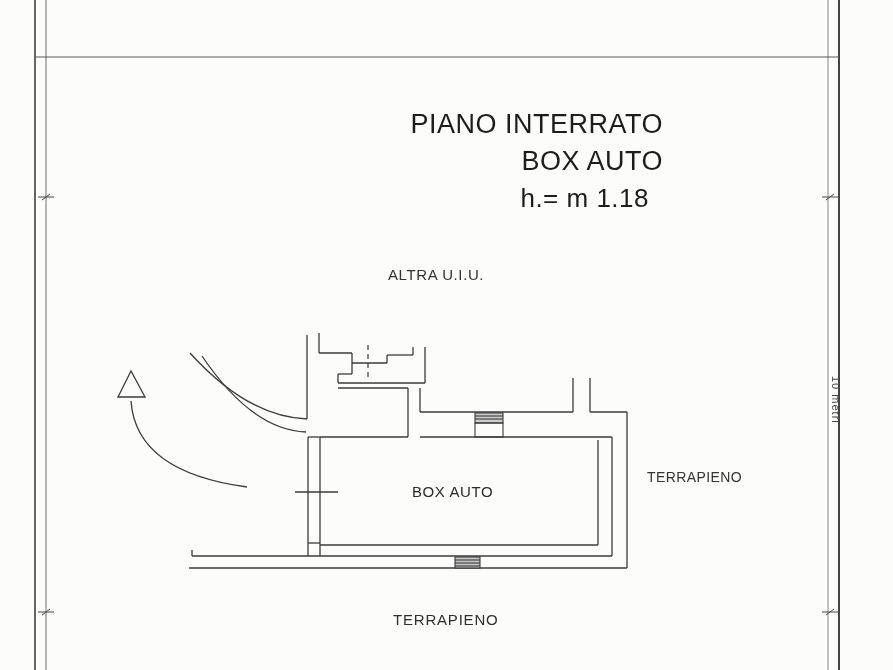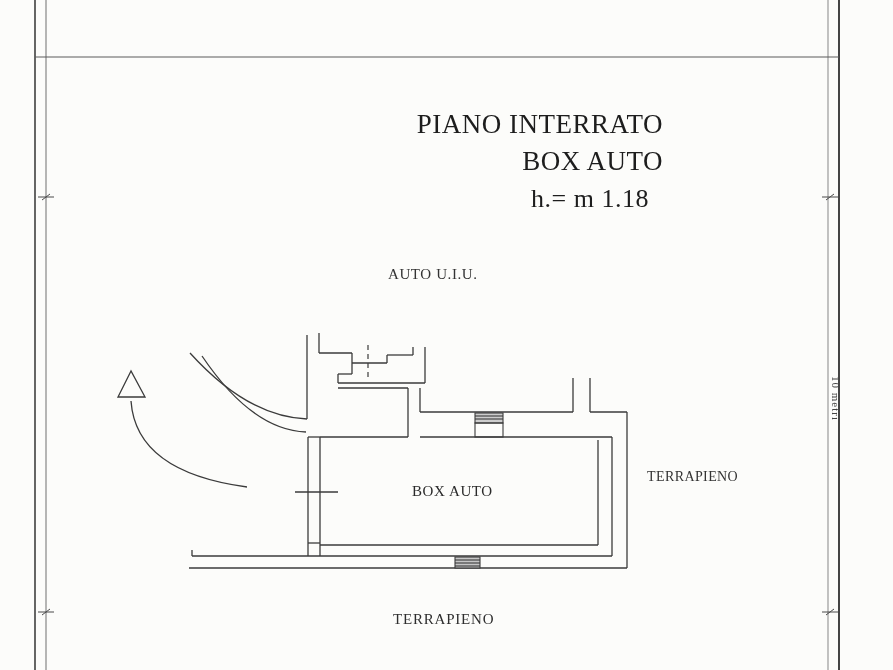--- a/index.html
+++ b/index.html
@@ -1,21 +1,21 @@
 <!DOCTYPE html>
 <html><head>
 <meta charset="utf-8">
 <style>
   html,body{margin:0;padding:0;background:#ffffff;}
   .sheet{
     position:relative;
     width:893px;height:670px;
     background:#fcfcfa;
     overflow:hidden;
-    font-family:Liberation Serif, serif;
+    font-family:Liberation Sans, sans-serif;
     color:#222;
   }
   .sheet svg{position:absolute;left:0;top:0;}
   .txt{position:absolute;white-space:nowrap;}
   .title-block{
     position:absolute;
     left:360px;top:106px;width:303px;
     text-align:right;
     font-size:27px;line-height:37px;
     color:#1d1d1d;
@@ -139,20 +139,20 @@
       <line x1="455" y1="566" x2="480" y2="566"></line>
     </g>
   </svg>
 
   <div class="title-block">
     <div class="t1">PIANO INTERRATO</div>
     <div class="t2">BOX AUTO</div>
     <div class="t3">h.= m 1.18</div>
   </div>
 
-  <div class="txt lbl-altra">AUTO U.I.U.</div>
+  <div class="txt lbl-altra">ALTRA U.I.U.</div>
   <div class="txt lbl-room">BOX AUTO</div>
   <div class="txt lbl-terr-right">TERRAPIENO</div>
   <div class="txt lbl-terr-bottom">TERRAPIENO</div>
 
   <div class="txt lbl-scale">10 metri</div>
 
 </div>
 
 </body></html>

